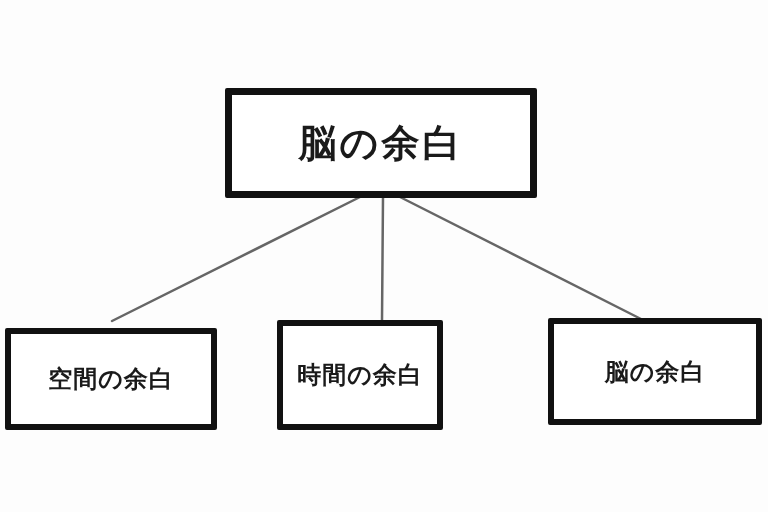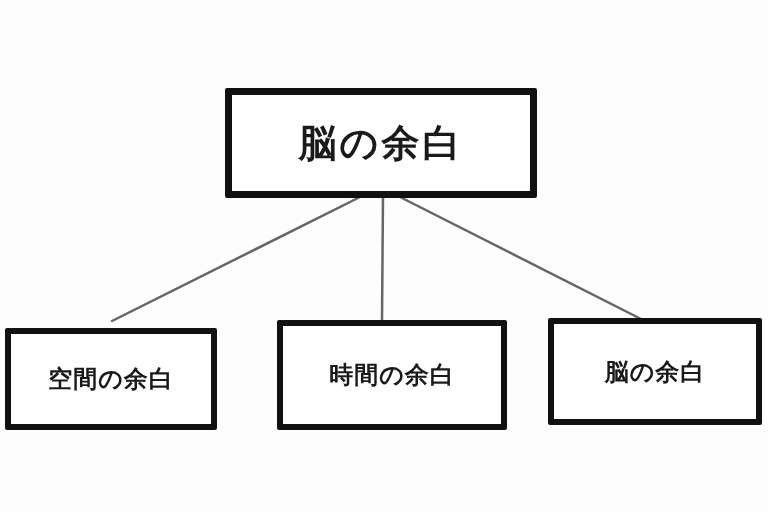--- a/index.html
+++ b/index.html
@@ -62,21 +62,21 @@
   #child-space {
     left: 5px;
     top: 320px;
     width: 212px;
     height: 102px;
     margin-top: 8px;
   }
   #child-time {
     left: 277px;
     top: 320px;
-    width: 230px;
+    width: 166px;
     height: 110px;
   }
   #child-household {
     left: 548px;
     top: 318px;
     width: 214px;
     height: 107px;
   }
 </style>
 </head>

